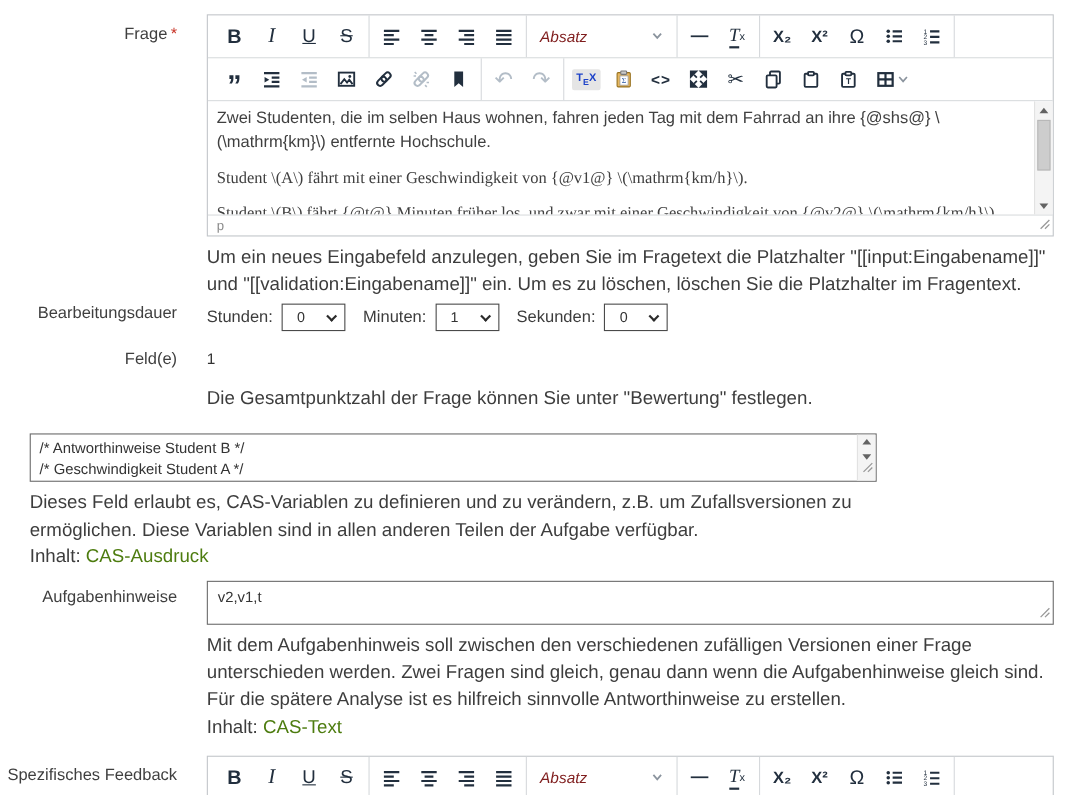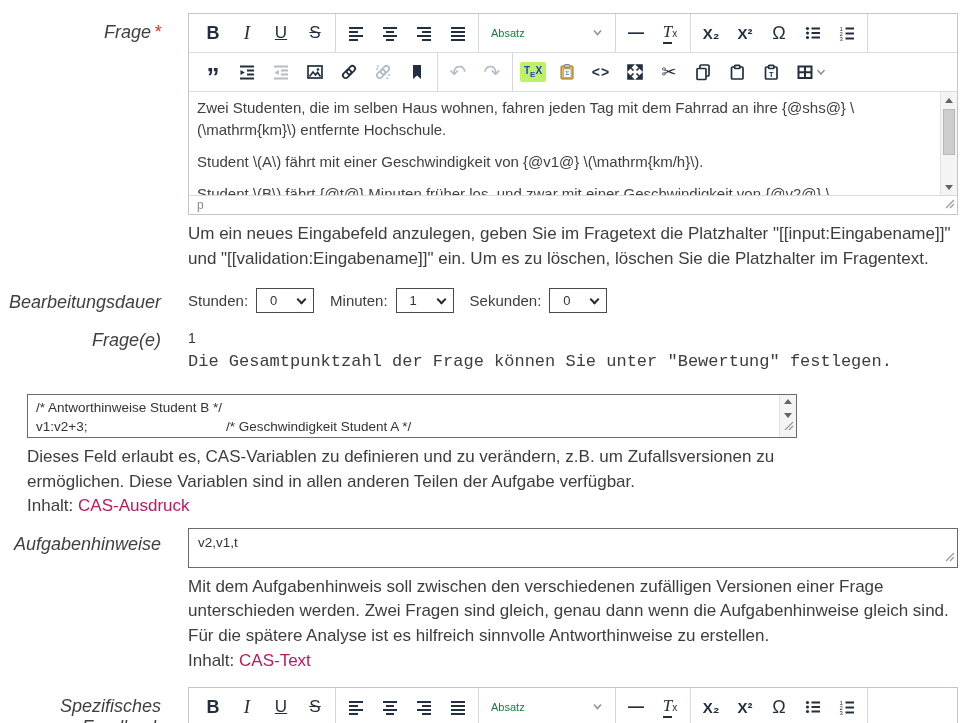--- a/index.html
+++ b/index.html
@@ -1,84 +1,84 @@
 <!DOCTYPE html>
 <html><head>
 <meta charset="utf-8">
 <style>
   * { box-sizing: border-box; margin: 0; padding: 0; }
   html,body { width: 968px; height: 723px; overflow: hidden; background: #fff;
     font-family: "Liberation Sans", "DejaVu Sans", sans-serif; }
   .page { padding-top: 13px; }
   .row { display: flex; }
-  .lbl { width: 161px; flex: none; text-align: right; font-size: 18px; color: #3f3f3f; font-style: italic; }
+  .lbl { width: 161px; flex: none; text-align: right; font-size: 15px; color: #3f3f3f; }
   .req { color: #ca3b2e; margin-left: 3px; }
   .ctl { width: 770px; flex: none; margin-left: 27px; }
 
   
   .editor { border: 1px solid #c2c6ca; background: #fff; }
   .tb { display: flex; align-items: stretch; height: 39px; border-bottom: 1px solid #d9dcde; padding: 0 4px; }
   .grp { display: flex; align-items: center; padding: 0 3px; border-right: 1px solid #d6d9dc; }
   .grp.noline { border-right: none; }
   .grp.fill { flex: 1; border-right: none; }
   .tbtn { width: 34px; height: 34px; display: flex; align-items: center; justify-content: center;
     color: #222f3e; font-size: 17px; background: transparent; border: none; }
   .tbtn svg { display: block; }
   .tbtn.dis { color: #b3bdc7; }
   .b-bold { font-weight: 800; font-size: 18px; }
   .b-italic { font-family: "Liberation Serif", serif; font-style: italic; font-size: 19px; }
   .b-under { text-decoration: underline; font-size: 17px; }
   .b-strike { text-decoration: line-through; font-size: 17px; }
   .fmtsel { width: 130px; height: 34px; display: flex; align-items: center; padding: 0 9px;
-    font-size: 11px; color: #15803d; }
+    font-size: 14px; color: #7f1d1d; font-style: italic; }
   .fmtsel .chev { margin-left: auto; }
   .b-hr { font-size: 16px; font-weight: 600; }
   .tx i { font-family: "Liberation Serif", serif; font-size: 17px; border-bottom: 2px solid currentColor; }
   .tx sub { font-size: 10px; }
   .b-sub, .b-sup { font-size: 15px; font-weight: 600; }
   .b-omega { font-size: 18px; }
   .b-quote { font-size: 26px; font-weight: 700; line-height: 10px; padding-top: 10px; }
   .b-undo { font-size: 20px; }
-  .texbtn { font-size: 10px; font-weight: 700; color: #1d42c8; background: #bef264;
+  .texbtn { font-size: 10px; font-weight: 700; color: #1d42c8; background: #e5e5e5;
     padding: 3px 4px; border-radius: 2px; letter-spacing: 0; }
   .texbtn sub { font-size: 8px; }
   .b-code { font-size: 14px; font-weight: 700; letter-spacing: 1px; }
   .b-cut { font-size: 18px; }
   .tablebtn { width: 46px; }
 
   .edcontent { position: relative; height: 103px; overflow: hidden; }
   .edtext { margin-right: 17px; padding: 5px 8px; font-size: 15px; line-height: 22px; color: #404040; }
-  .edtext p + p { margin-top: 10px; }
+  .edtext p + p { margin-top: 10px; font-family: Liberation Serif, serif; }
 
   .vscroll { position: absolute; right: 0; top: 0; bottom: 0; width: 17px;
     background: #f4f4f4; border-left: 1px solid #e2e2e2; }
   .sb-btn { height: 16px; display: flex; align-items: center; justify-content: center; }
   .sb-down { position: absolute; bottom: 0; left: 0; right: 0; }
   .tri-up { width: 0; height: 0; border-left: 4px solid transparent; border-right: 4px solid transparent;
     border-bottom: 5px solid #636363; }
   .tri-down { width: 0; height: 0; border-left: 4px solid transparent; border-right: 4px solid transparent;
     border-top: 5px solid #636363; }
   .thumb { position: absolute; left: 2px; right: 2px; background: #cdcdcd; border: 1px solid #b8b8b8; }
 
   .statusbar { height: 19px; border-top: 1px solid #d9dcde; display: flex; align-items: center;
     padding: 0 8px; font-size: 12px; color: #8a8a8a; position: relative; }
   .rz { position: absolute; right: 2px; bottom: 2px; }
 
   .help { margin-top: 7px; font-size: 17px; line-height: 1.45; color: #3d3d3d; }
-  .help a { color: #be185d; text-decoration: none; text-align: center; }
+  .help a { color: #4d7c0f; text-decoration: none; text-align: center; }
 
   
-  .duration { display: flex; align-items: flex-end; font-size: 15px; color: #3c3c3c; margin-top: 17px; }
+  .duration { display: flex; align-items: flex-start; font-size: 15px; color: #3c3c3c; margin-top: 5px; }
   .sel { display: inline-flex; align-items: center; width: 58px; height: 25px; border: 1px solid #4a4a4a;
     margin: 0 16px 0 8px; padding: 0 8px 0 13px; font-size: 13px; color: #333; justify-content: space-between; }
   .selchev { width: 7px; height: 7px; border-right: 2px solid #2b2b2b; border-bottom: 2px solid #2b2b2b;
     transform: rotate(45deg); margin-top: -3px; }
 
   .pts { font-size: 14px; color: #333; }
-  .pts-help { margin-top: 4px; font-family: Liberation Mono, monospace; }
+  .pts-help { margin-top: 16px; }
 
   
   .codearea { position: relative; border: 1px solid #6b6b6b; height: 44px; background: #fff; overflow: hidden; }
   .codebody { margin-right: 17px; padding: 3px 0 0 8px; font-size: 13.5px; line-height: 19px; color: #333; }
   .codeline { display: flex; }
   .codecol { width: 190px; flex: none; }
   .codescroll { position: absolute; right: 0; top: 0; bottom: 0; width: 17px;
     background: #f4f4f4; border-left: 1px solid #e2e2e2; }
   .sb-btn.small { height: 14px; }
   .hintarea { position: relative; border: 1px solid #6b6b6b; height: 40px; padding: 6px 9px;
@@ -332,36 +332,35 @@
       </span>
       <span>Sekunden:</span>
       <span class="sel">
         <span>0</span>
         <span class="selchev"></span>
       </span>
     </div>
   </div>
 
   <div class="row row-punkte">
-    <div class="lbl pt0">Frage(e)</div>
+    <div class="lbl pt0">Feld(e)</div>
     <div class="ctl">
       <div class="pts">1</div>
       <div class="help pts-help">Die Gesamtpunktzahl der Frage können Sie unter "Bewertung" festlegen.</div>
     </div>
   </div>
 
   <div class="row row-qvars">
     <div class="ctl">
       <div class="codearea">
         <div class="codebody">
           <div class="codeline">
             <span>/* Antworthinweise Student B */</span>
           </div>
           <div class="codeline">
-            <span class="codecol">v1:v2+3;</span>
             <span>/* Geschwindigkeit Student A */</span>
           </div>
         </div>
         <div class="codescroll">
           <div class="sb-btn small">
               <span class="tri-up"></span>
             </div>
           <div class="sb-btn small">
               <span class="tri-down"></span>
             </div>

